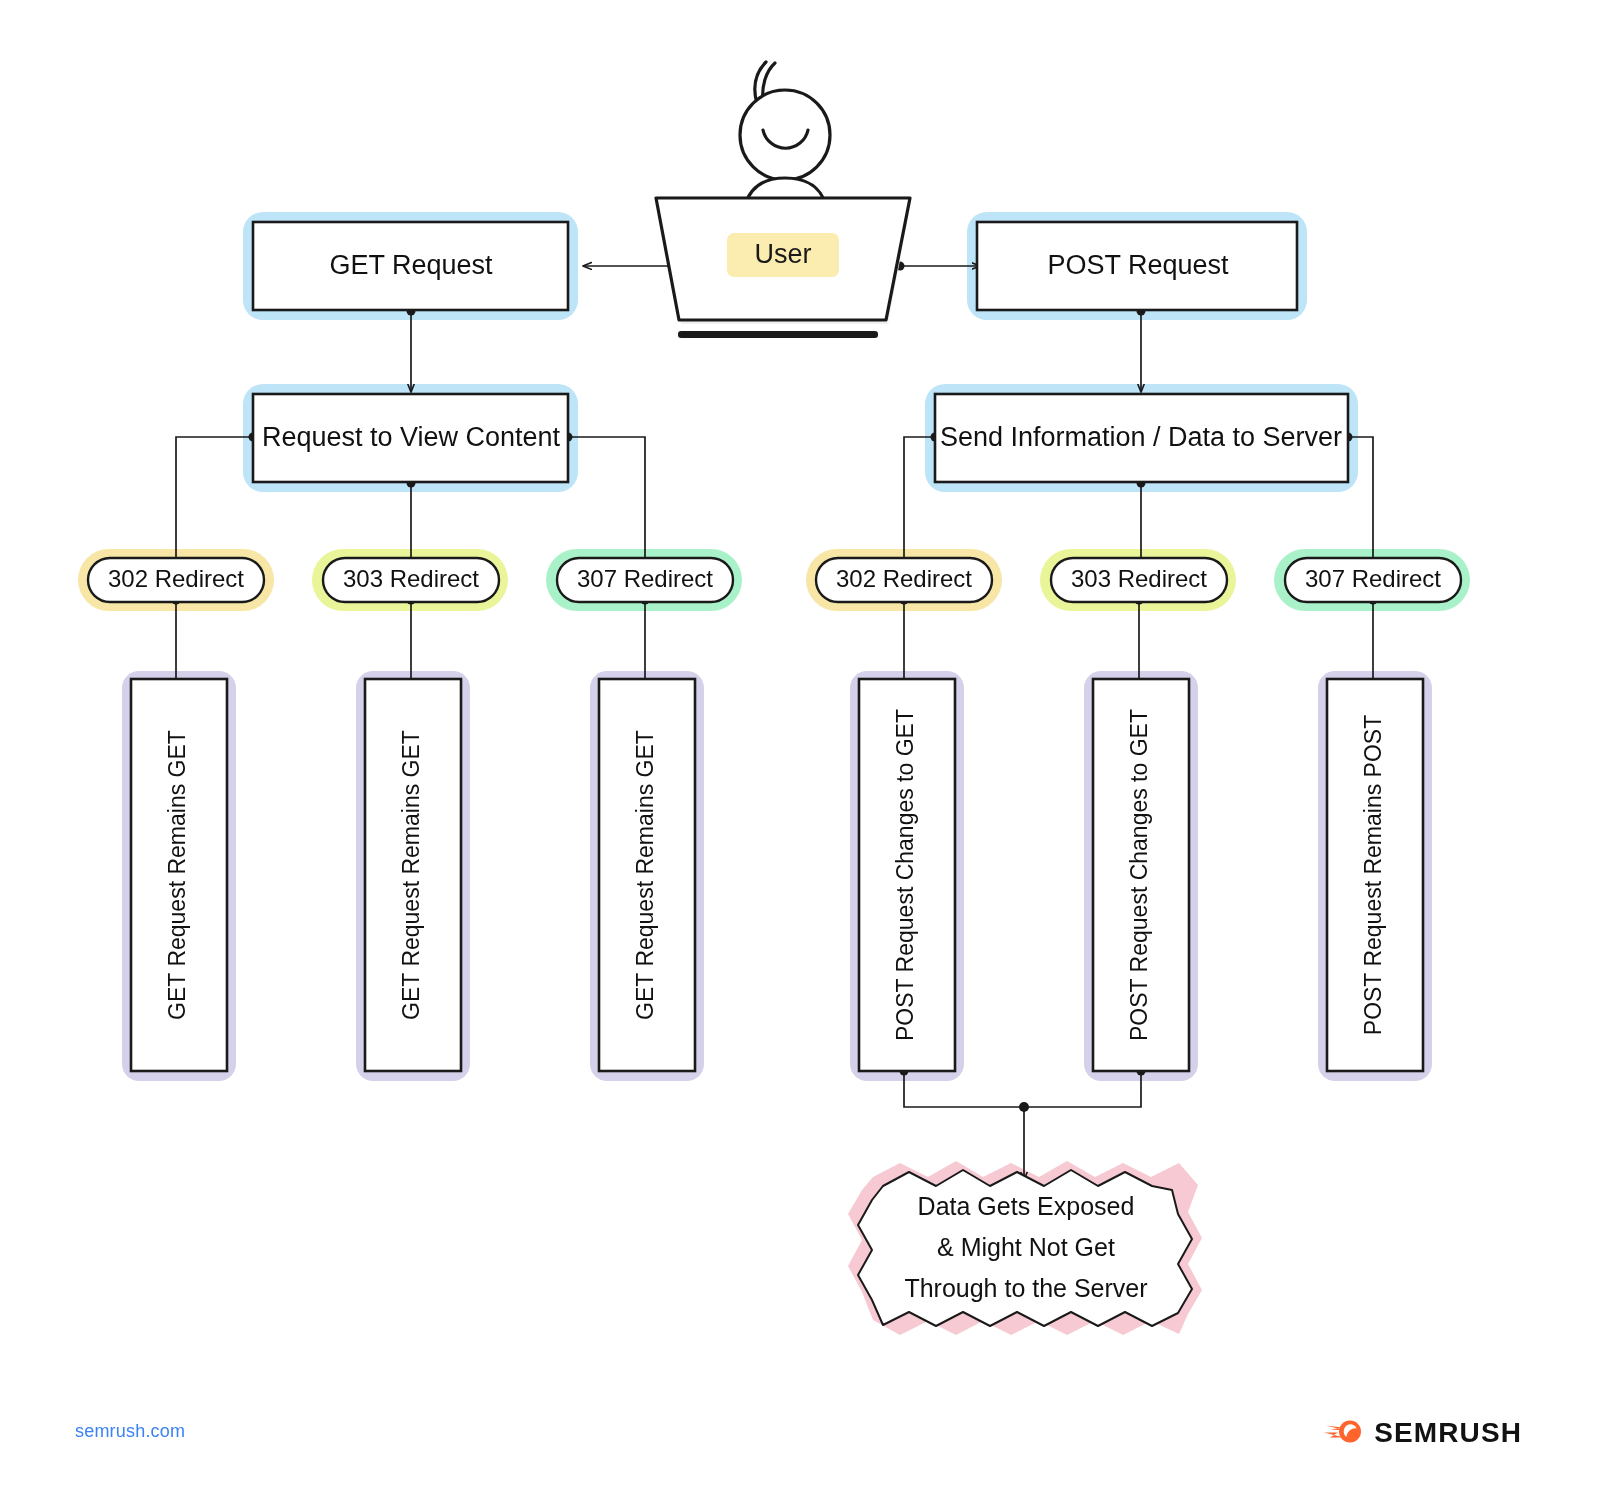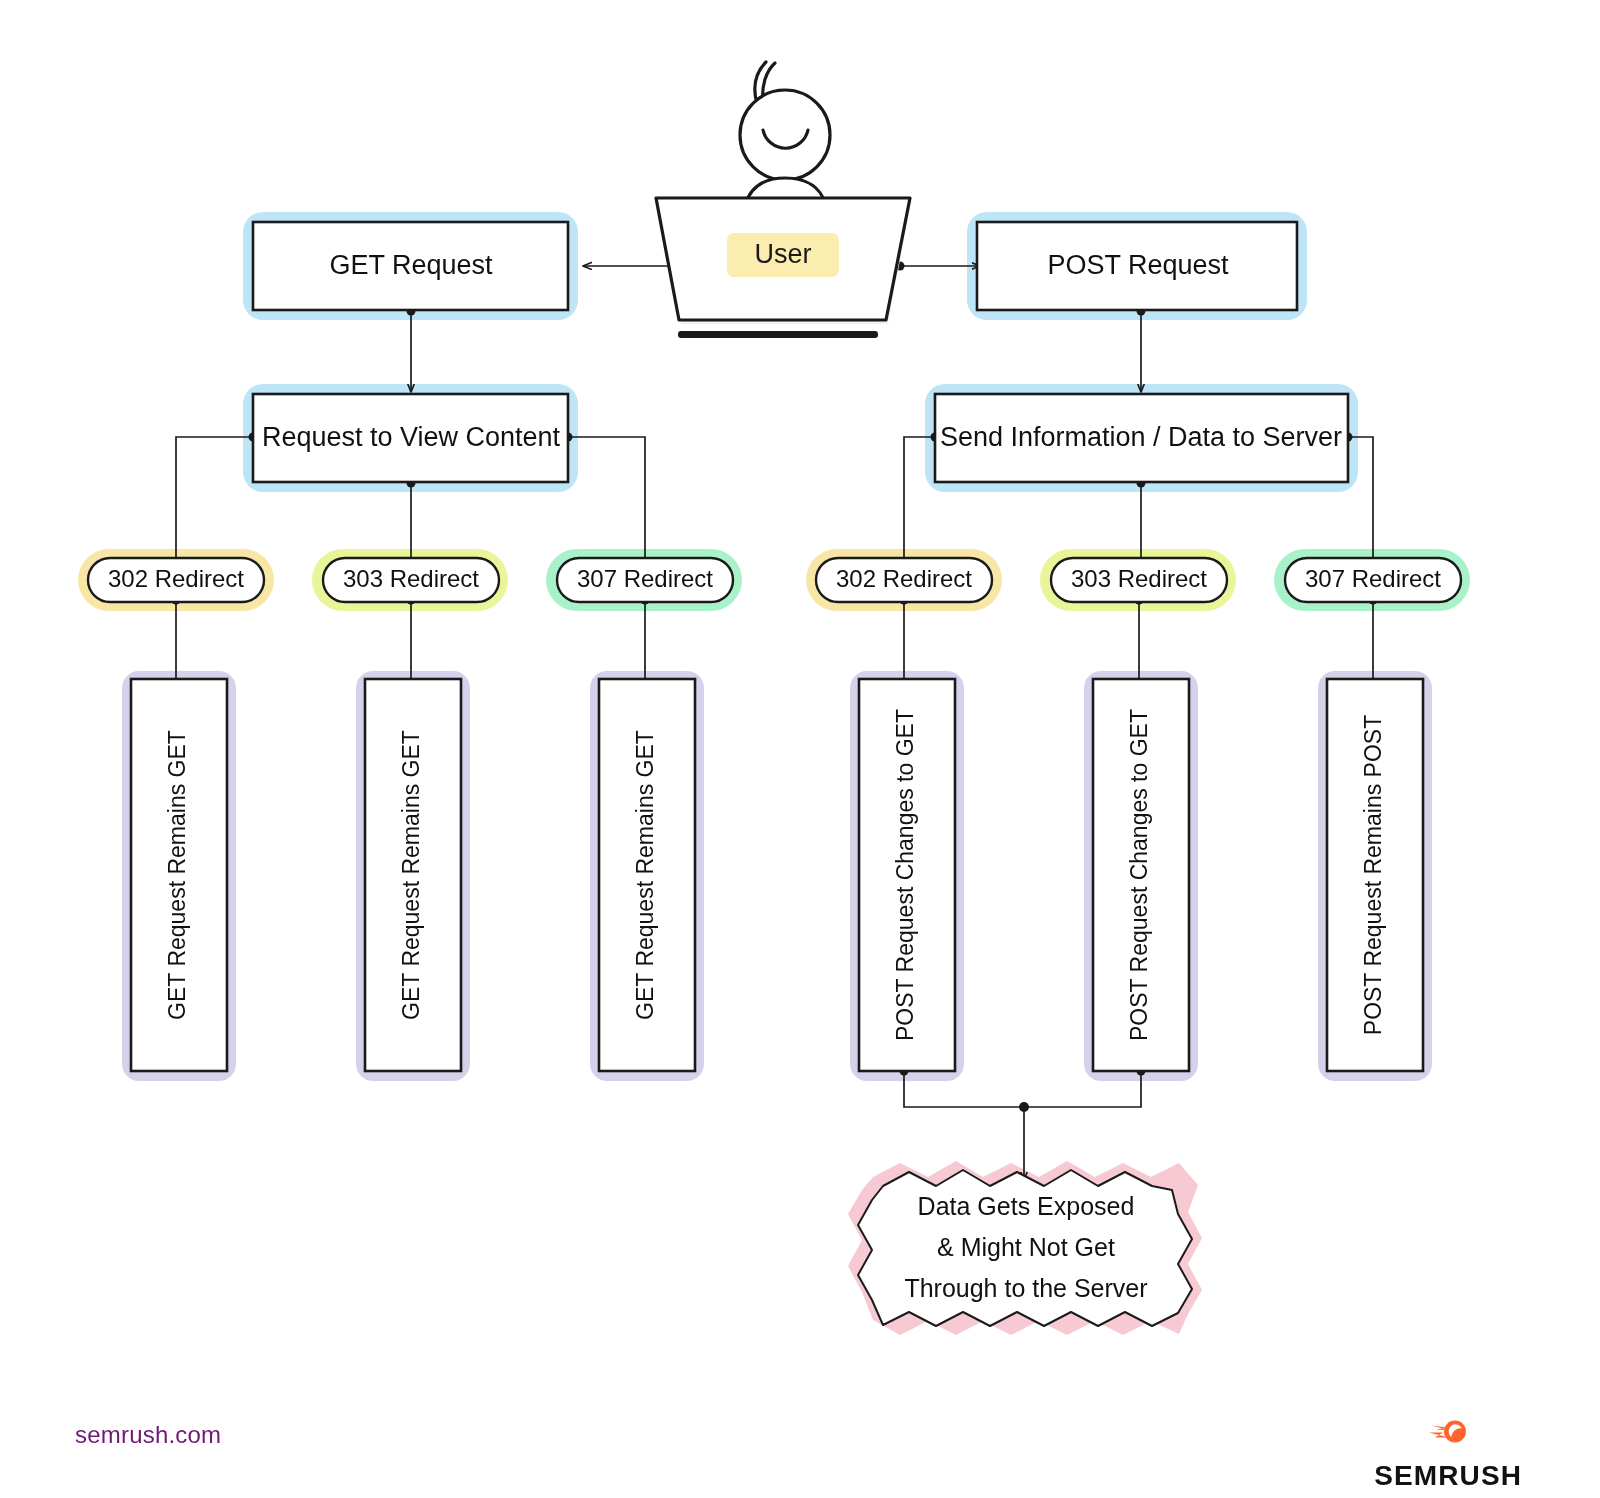--- a/index.html
+++ b/index.html
@@ -56,32 +56,31 @@
     fill: #1a1a1a;
     font-size: 27px;
     text-anchor: middle;
     dominant-baseline: middle;
   }
   .footer-url {
     position: absolute;
     left: 75px;
     top: 1421px;
     font-family: "Liberation Sans", sans-serif;
-    font-size: 24px;
-    color: #701a75;
+    font-size: 18px;
+    color: #3b82f6;
     letter-spacing: 0.2px;
   }
   .brand {
     position: absolute;
     right: 78px;
     top: 1416px;
     display: flex;
     align-items: center;
     gap: 10px;
-    flex-direction: column;
   }
   .brand-text {
     font-family: "Liberation Sans", sans-serif;
     font-size: 28px;
     font-weight: bold;
     color: #121212;
     letter-spacing: 1.1px;
   }
 </style>
 </head>

